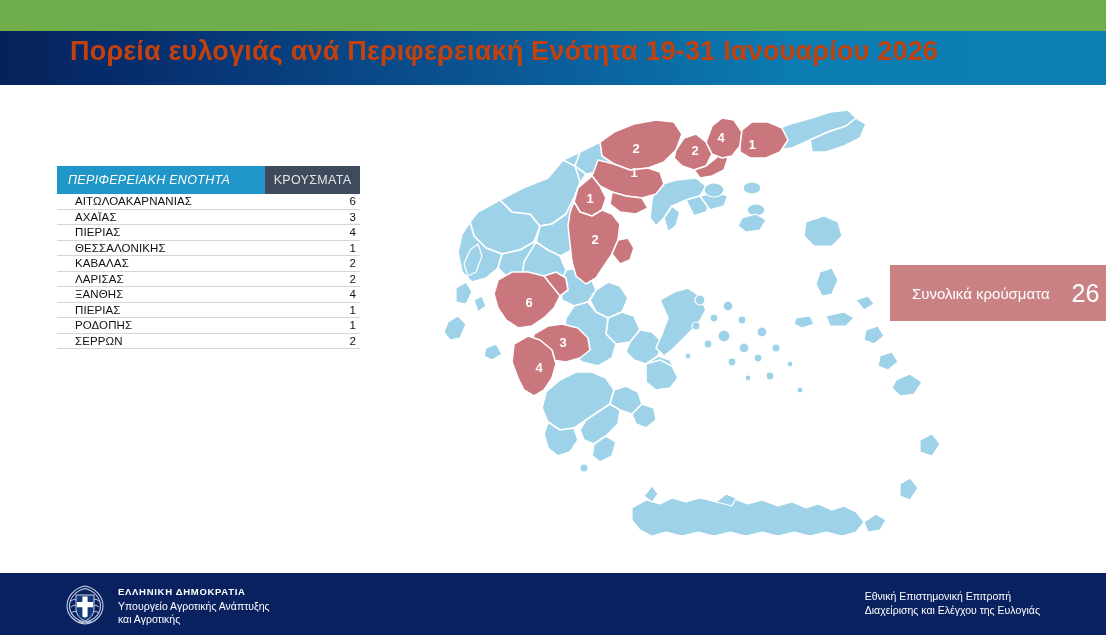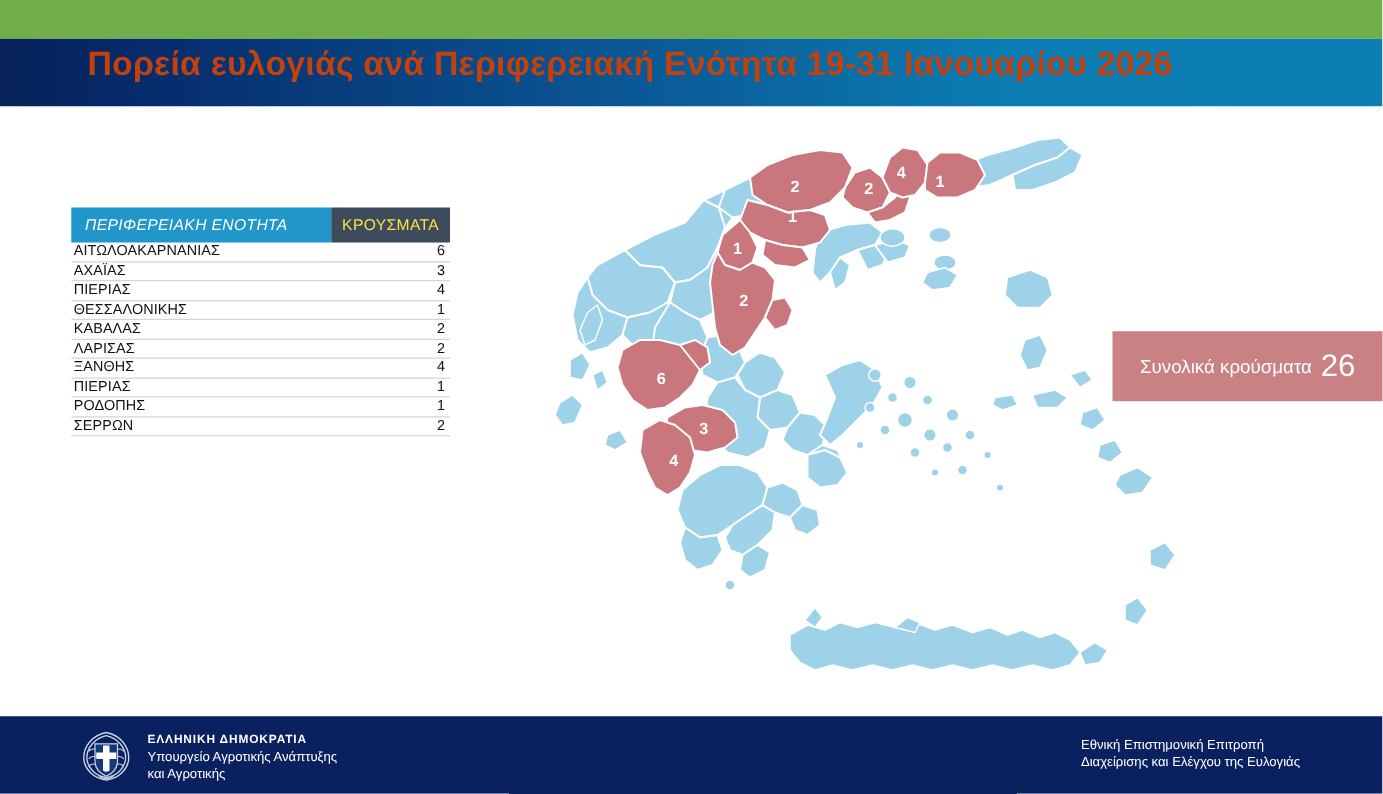--- a/index.html
+++ b/index.html
@@ -29,40 +29,40 @@
   #table-wrap {
     position:absolute; left:57px; top:166px; width:303px;
   }
   #table-head { display:flex; height:28px; }
   #th-region {
     flex:1; background:#2196c9; color:#ffffff;
     font-size:12.5px; letter-spacing:.3px;
     display:flex; align-items:center; padding-left:11px;font-style:italic;
   }
   #th-cases {
-    width:95px; background:#3d4b5c; color:#fde047;
+    width:95px; background:#3d4b5c; color:#e5e5e5;
     font-size:12.5px; letter-spacing:.3px;
     display:flex; align-items:center; justify-content:center;
   }
   .trow {
     display:flex; height:15.5px; align-items:center;
     border-bottom:1px solid #cfd6dc; font-size:11.5px; color:#111;
   }
-  .trow .c-name { flex:1; padding-left:2px; letter-spacing:.1px; }
+  .trow .c-name { flex:1; padding-left:2px; letter-spacing:.1px;margin-left:16px; }
   .trow .c-val { width:95px; text-align:right; padding-right:4px; }
 
   
   #total-badge {
     position:absolute; left:890px; top:265px; width:230px; height:56px;
     background:#c98184; color:#ffffff;
     display:flex; align-items:center; justify-content:flex-start;
     padding-left:22px;
   }
   #total-label { font-size:15px; }
-  #total-value { font-size:25px; margin-left:7px; }
+  #total-value { font-size:25px; margin-left:22px; }
 
   
   #map { position:absolute; left:420px; top:95px; width:686px; height:480px; }
   #map svg { width:100%; height:100%; display:block; }
   .lbl {
     fill:#ffffff; font-family:"Liberation Sans", sans-serif;
     font-size:13px; font-weight:bold; text-anchor:middle;
     dominant-baseline:middle; paint-order:stroke;
   }
 

